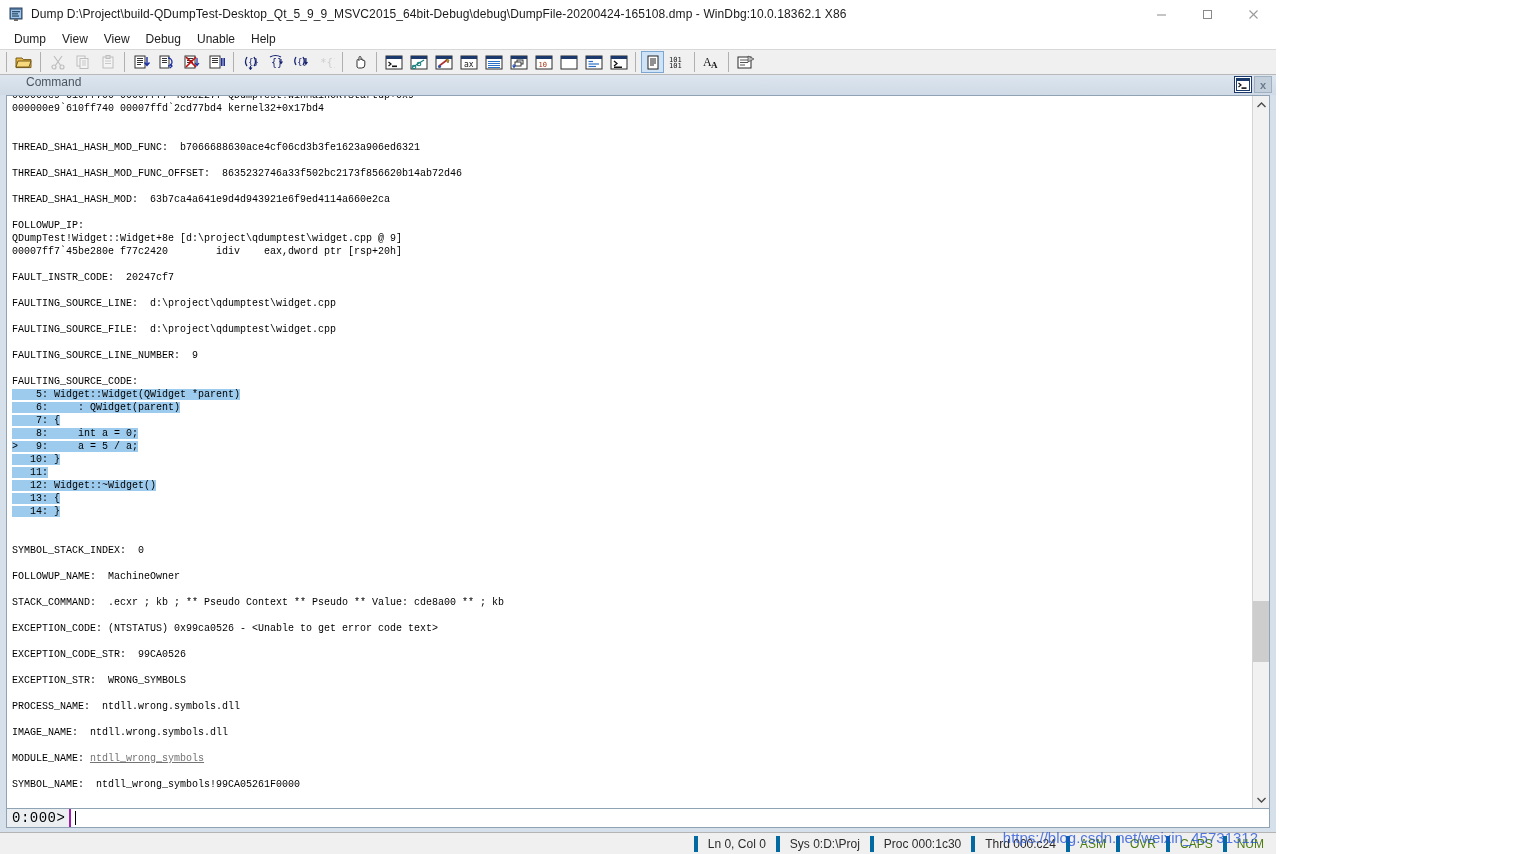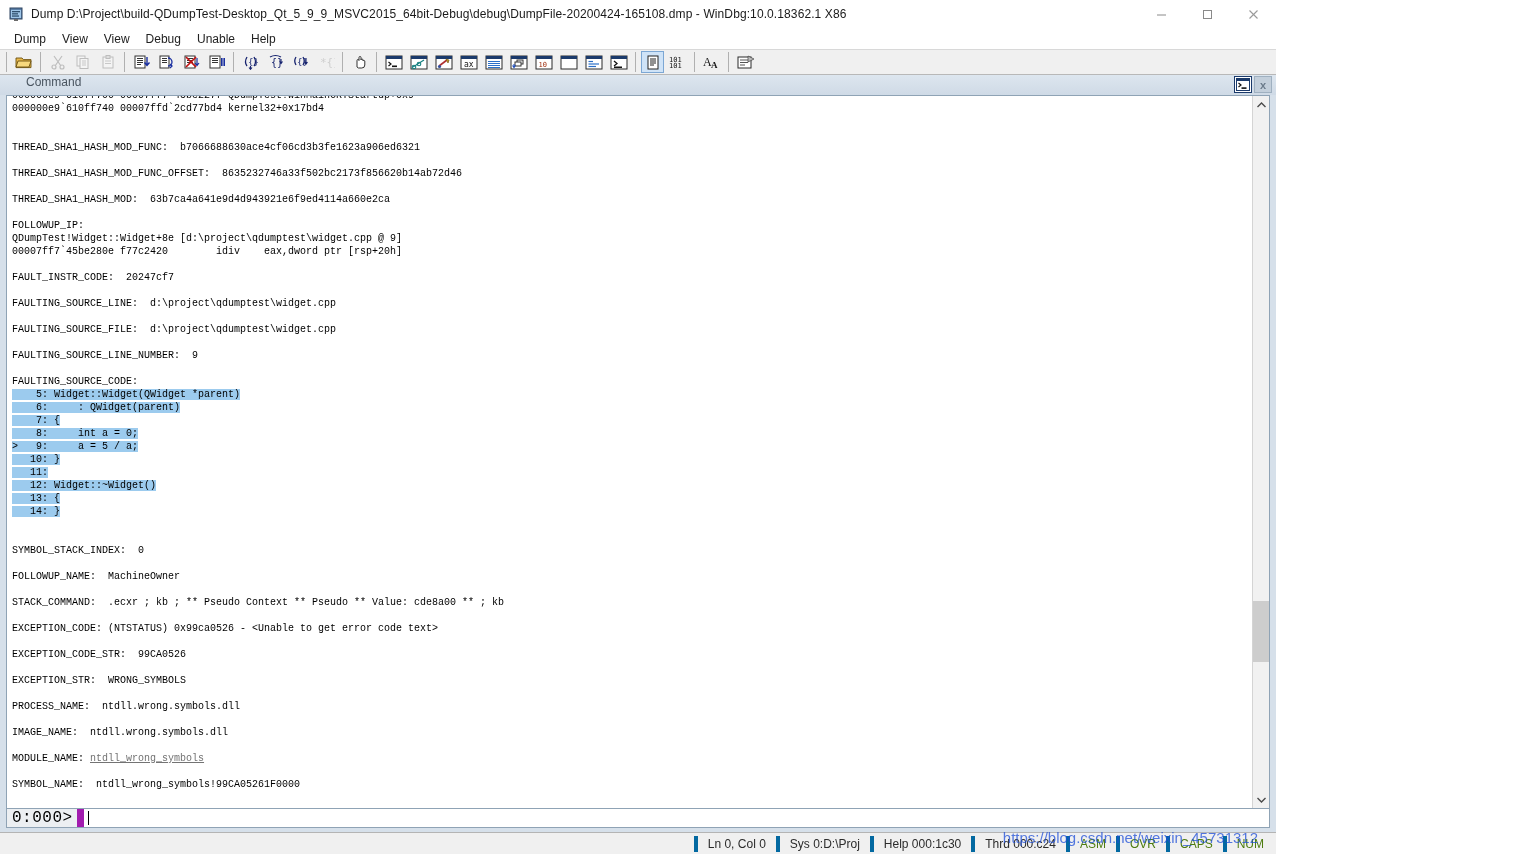--- a/index.html
+++ b/index.html
@@ -170,25 +170,25 @@
   
   .cmd-prompt-row {
     flex: 0 0 20px; height: 20px;
     display: flex; align-items: stretch;
     border: 1px solid #8fa3b5;
     background: #ffffff;
     margin-bottom: 4px;
   }
   .prompt-tag {
     background: #eceff2;
-    border-right: 7px solid #a21caf;
+    border-right: 2px solid #a21caf;
     display: flex; align-items: center;
     padding: 0 4px 0 5px;
     font-family: "Liberation Mono", "DejaVu Sans Mono", monospace;
-    font-size: 16px; color: #000;
+    font-size: 14px; color: #000;
     letter-spacing: 0.5px;
   }
   .prompt-input {
     flex: 1 1 auto;
     background: #ffffff;
     display: flex; align-items: center;
     padding-left: 4px;
     font-family: "Liberation Mono", "DejaVu Sans Mono", monospace;
     font-size: 13px; color: #000;
     position: relative;
@@ -601,21 +601,21 @@
             <span class="caret"></span>
         </div>
       </div>
     </div>
   </div>
 
   <div class="statusbar">
     <div class="watermark">https://blog.csdn.net/weixin_45731312</div>
     <div class="sb-cell">Ln 0, Col 0</div>
     <div class="sb-cell">Sys 0:D:\Proj</div>
-    <div class="sb-cell">Help 000:1c30</div>
+    <div class="sb-cell">Proc 000:1c30</div>
     <div class="sb-cell">Thrd 000:c24</div>
     <div class="sb-cell dim">ASM</div>
     <div class="sb-cell dim">OVR</div>
     <div class="sb-cell dim">CAPS</div>
     <div class="sb-cell dim">NUM</div>
   </div>
 
 </div>
 
 </body></html>

